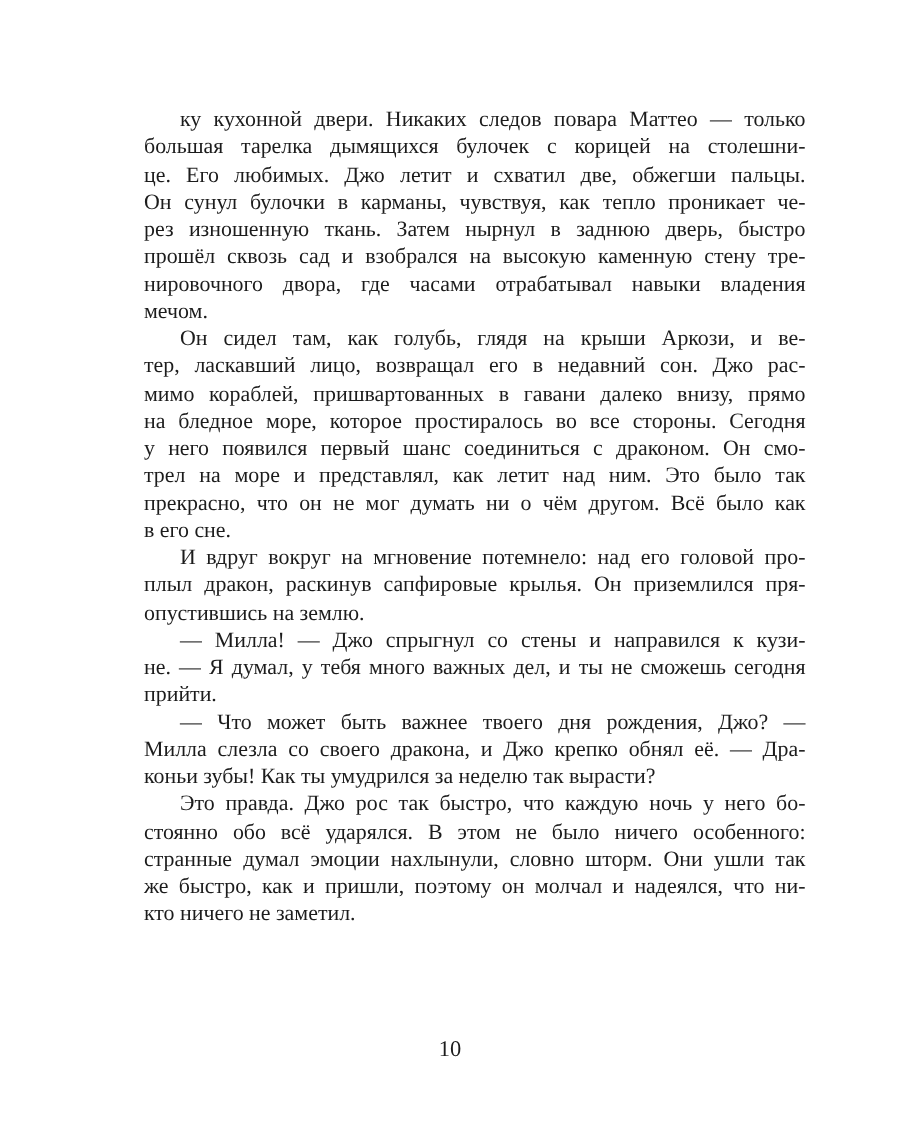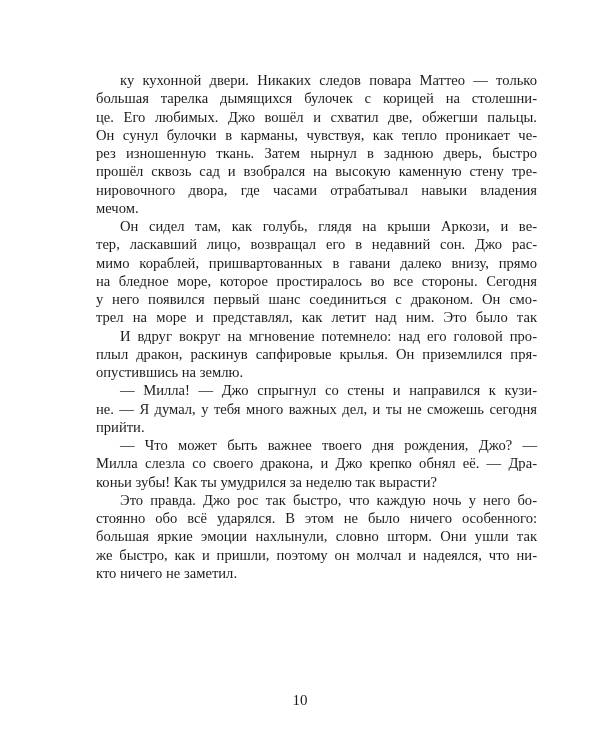--- a/index.html
+++ b/index.html
@@ -51,52 +51,54 @@
   }
 </style>
 </head>
 <body>
 
 <div class="page">
   <div class="text-block">
       <div class="paragraph">
         <div class="line first">ку кухонной двери. Никаких следов повара Маттео — только</div>
         <div class="line">большая тарелка дымящихся булочек с корицей на столешни-</div>
-        <div class="line">це. Его любимых. Джо вошёл и схватил две, обжегши пальцы.</div>
+        <div class="line">це. Его любимых. Джо летит и схватил две, обжегши пальцы.</div>
         <div class="line">Он сунул булочки в карманы, чувствуя, как тепло проникает че-</div>
         <div class="line">рез изношенную ткань. Затем нырнул в заднюю дверь, быстро</div>
         <div class="line">прошёл сквозь сад и взобрался на высокую каменную стену тре-</div>
         <div class="line">нировочного двора, где часами отрабатывал навыки владения</div>
         <div class="line last">мечом.</div>
       </div>
       <div class="paragraph">
         <div class="line first">Он сидел там, как голубь, глядя на крыши Аркози, и ве-</div>
         <div class="line">тер, ласкавший лицо, возвращал его в недавний сон. Джо рас-</div>
         <div class="line">мимо кораблей, пришвартованных в гавани далеко внизу, прямо</div>
         <div class="line">на бледное море, которое простиралось во все стороны. Сегодня</div>
         <div class="line">у него появился первый шанс соединиться с драконом. Он смо-</div>
         <div class="line">трел на море и представлял, как летит над ним. Это было так</div>
+        <div class="line">прекрасно, что он не мог думать ни о чём другом. Всё было как</div>
+        <div class="line last">в его сне.</div>
       </div>
       <div class="paragraph">
         <div class="line first">И вдруг вокруг на мгновение потемнело: над его головой про-</div>
         <div class="line">плыл дракон, раскинув сапфировые крылья. Он приземлился пря-</div>
         <div class="line last">опустившись на землю.</div>
       </div>
       <div class="paragraph">
         <div class="line first">— Милла! — Джо спрыгнул со стены и направился к кузи-</div>
         <div class="line">не. — Я думал, у тебя много важных дел, и ты не сможешь сегодня</div>
         <div class="line last">прийти.</div>
       </div>
       <div class="paragraph">
         <div class="line first">— Что может быть важнее твоего дня рождения, Джо? —</div>
         <div class="line">Милла слезла со своего дракона, и Джо крепко обнял её. — Дра-</div>
         <div class="line last">коньи зубы! Как ты умудрился за неделю так вырасти?</div>
       </div>
       <div class="paragraph">
         <div class="line first">Это правда. Джо рос так быстро, что каждую ночь у него бо-</div>
         <div class="line">стоянно обо всё ударялся. В этом не было ничего особенного:</div>
-        <div class="line">большая яркие эмоции нахлынули, словно шторм. Они ушли так</div>
+        <div class="line">странные думал эмоции нахлынули, словно шторм. Они ушли так</div>
         <div class="line">же быстро, как и пришли, поэтому он молчал и надеялся, что ни-</div>
         <div class="line last">кто ничего не заметил.</div>
       </div>
     </div>
   <div class="page-number">10</div>
 </div>
 
 </body></html>

